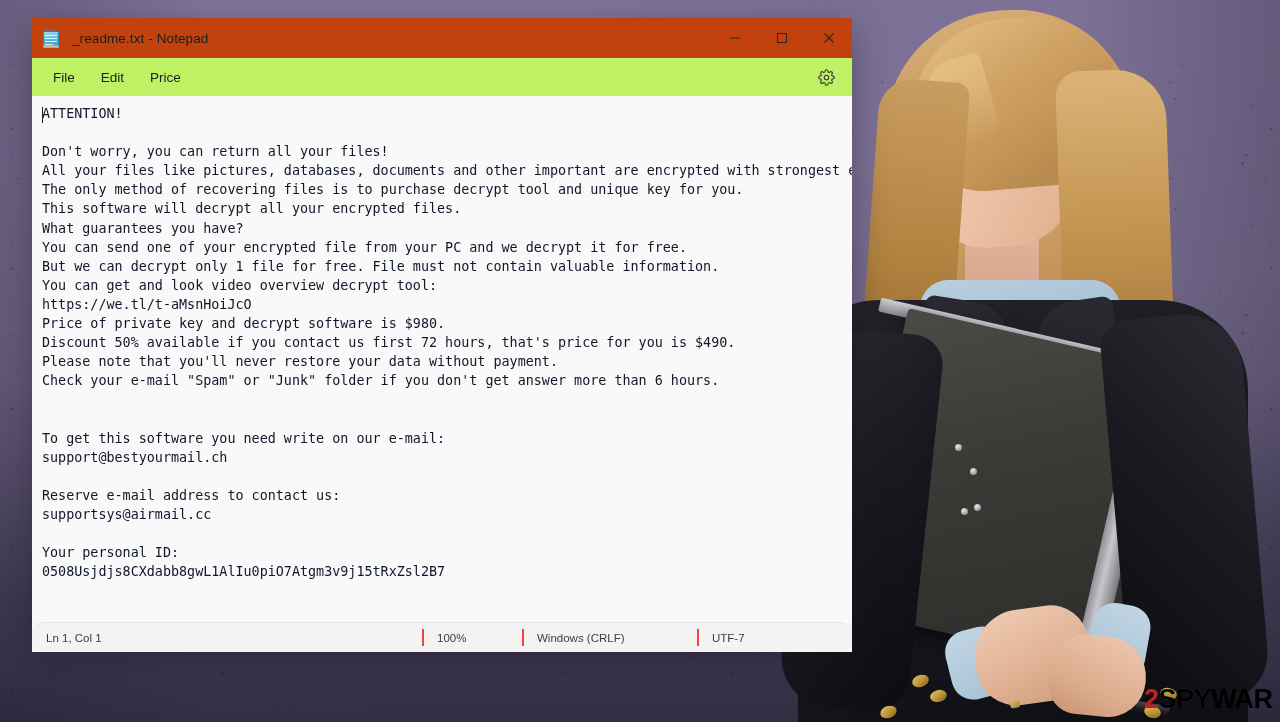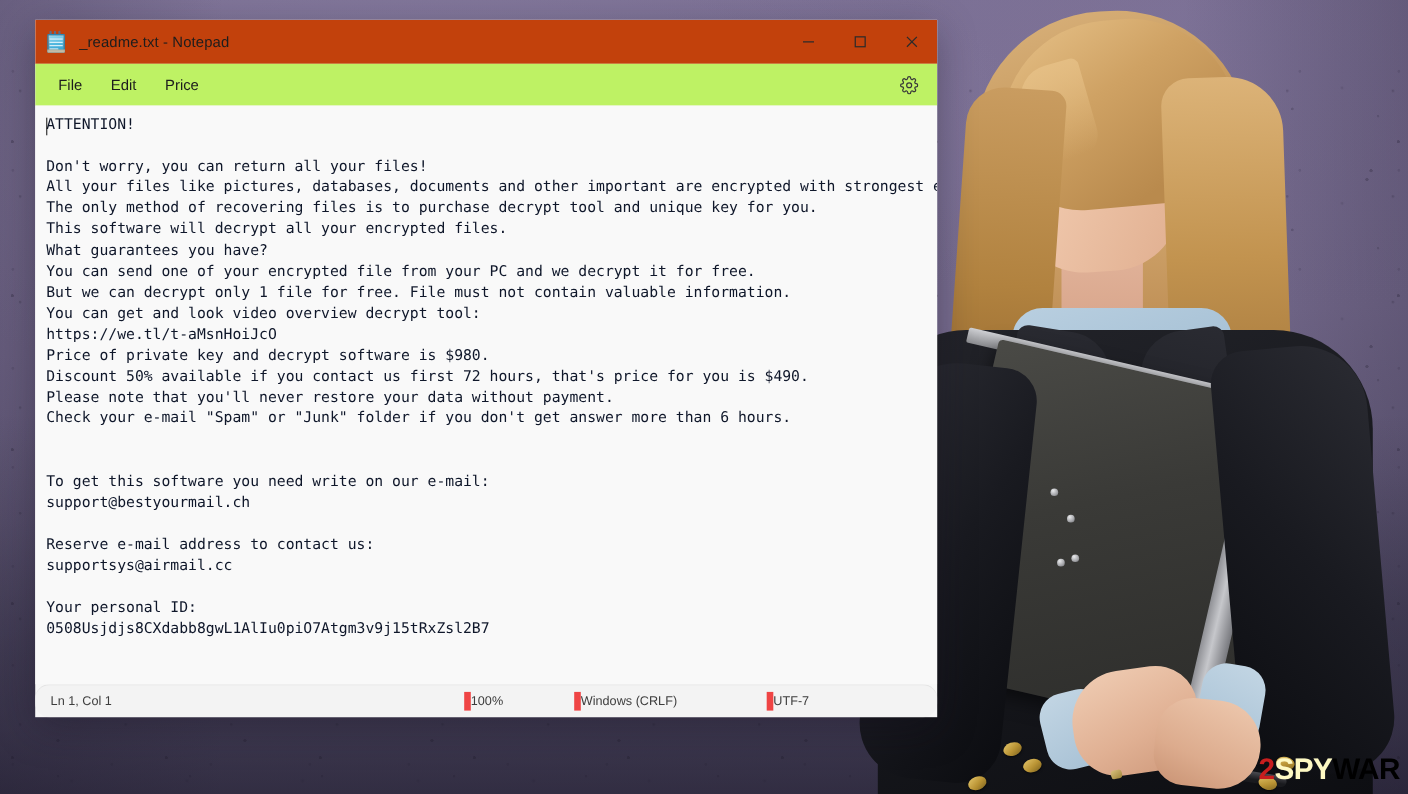--- a/index.html
+++ b/index.html
@@ -203,24 +203,25 @@
     font-size: 11.5px;
     color: #3d3d3d;
     flex: 0 0 auto;
     border-radius: 13px;
   }
   #status-left {
     padding-left: 14px;
     width: 390px;
   }
   .status-cell {
-    border-left: 6px solid #ef4444;
+    border-left: 2px solid #ef4444;
     height: 17px;
     display: flex;
     align-items: center;
+    padding-left: 13px;
   }
   #status-zoom { width: 100px; }
   #status-eol  { width: 175px; }
   #status-enc  { width: 130px; }
 
   
   #person {
     position: absolute;
     left: 760px;
     top: 0;
@@ -483,21 +484,21 @@
     left: 1144px;
     top: 686px;
     font-size: 27px;
     font-weight: bold;
     font-family: "Liberation Sans", sans-serif;
     letter-spacing: -.5px;
     white-space: nowrap;
     line-height: 1;
   }
   #wm-2   { color: #c81e1e; }
-  #wm-spy { color: #fef9c3; text-shadow: 0 0 1px rgba(255,255,255,.2); }
+  #wm-spy { color: #000000; text-shadow: 0 0 1px rgba(255,255,255,.2); }
   #wm-war { color: #000000; }
 </style>
 </head>
 <body>
 
 <div id="backdrop">
   <div id="backdrop-grain"></div>
   <div id="backdrop-vignette"></div>
 </div>
 

